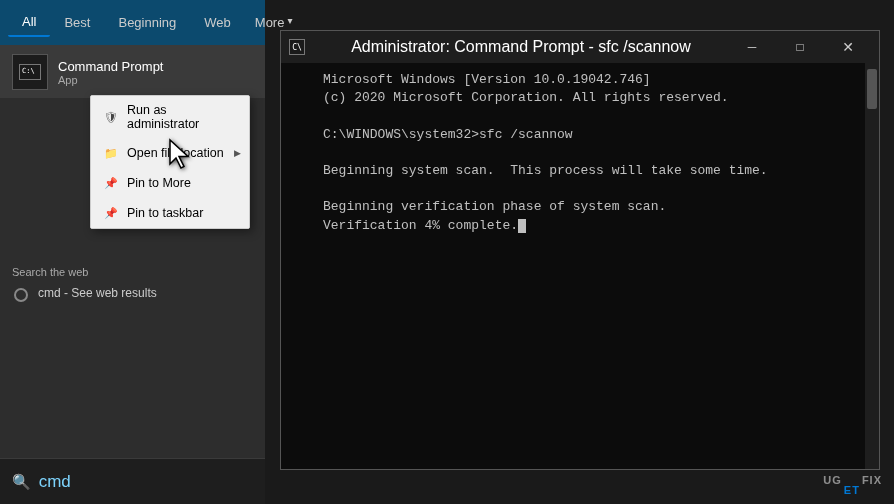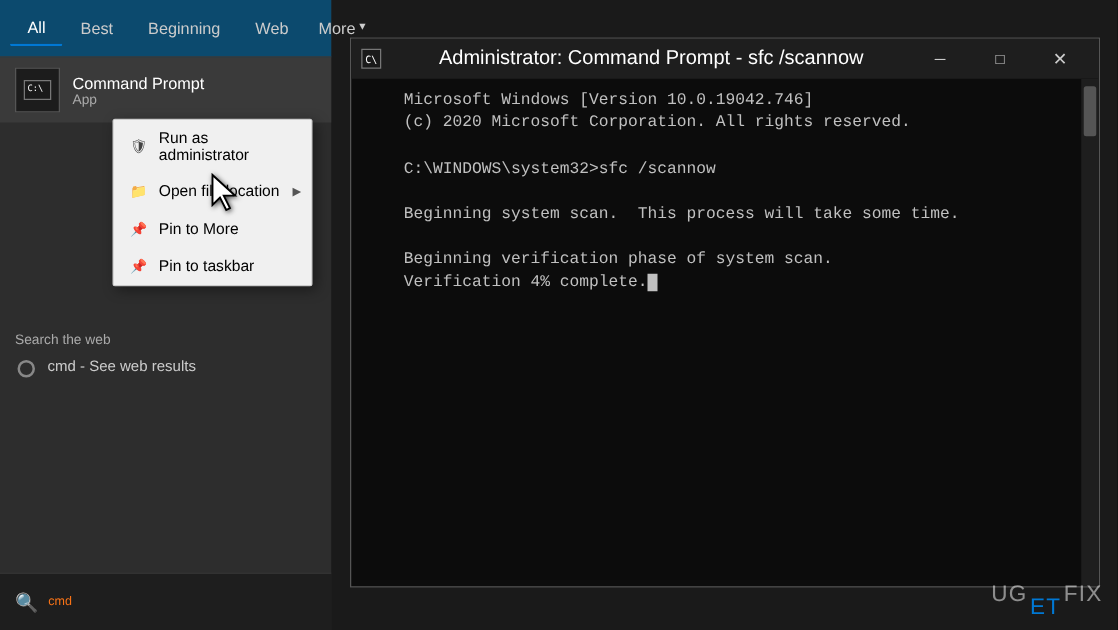--- a/index.html
+++ b/index.html
@@ -200,22 +200,22 @@
       align-items: center;
       padding: 0 12px;
       border-top: 1px solid #3a3a3a;
     }
     .search-icon-magnify {
       color: #888;
       font-size: 15px;
       margin-right: 8px;
     }
     .search-input-text {
-      color: #f97316;
-      font-size: 10px;
+      color: #7dd3fc;
+      font-size: 17px;
     }
 
     
     .cmd-window {
       position: absolute;
       left: 280px;
       top: 30px;
       width: 600px;
       height: 440px;
       background: #0c0c0c;
@@ -327,22 +327,22 @@
     .watermark {
       position: absolute;
       bottom: 8px;
       right: 12px;
       display: flex;
       align-items: center;
       gap: 2px;
     }
     .watermark-text {
       color: rgba(255,255,255,0.5);
-      font-size: 18px;
-      font-weight: 400;
+      font-size: 11px;
+      font-weight: 700;
       letter-spacing: 1px;
     }
     .watermark-accent {
       color: #0078d4;
       margin-top: 20px;
     }
 
     
     .bg-circle {
       position: absolute;

